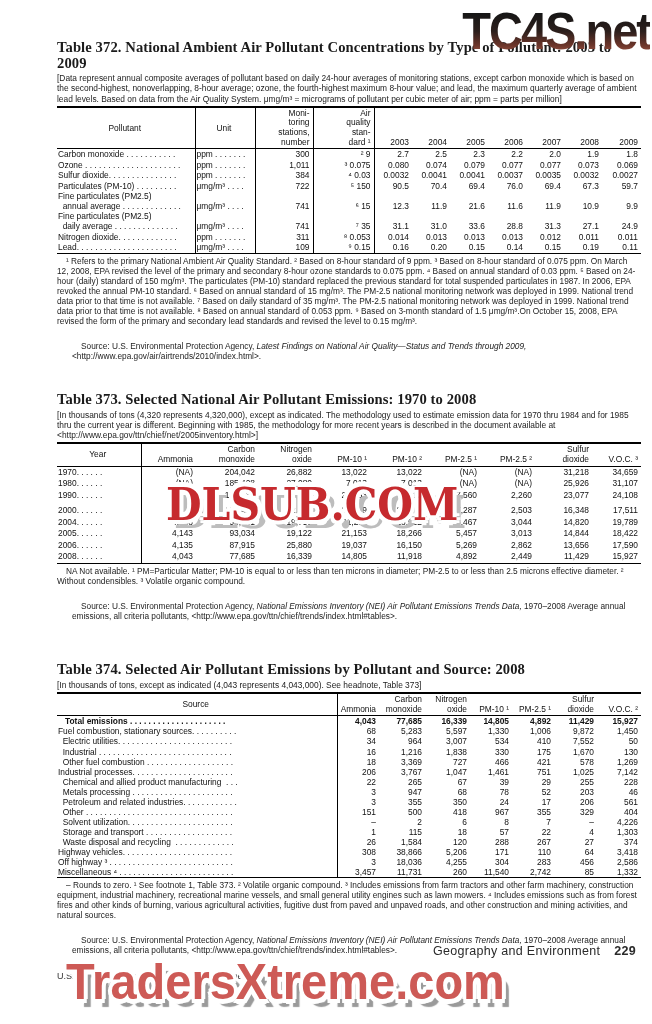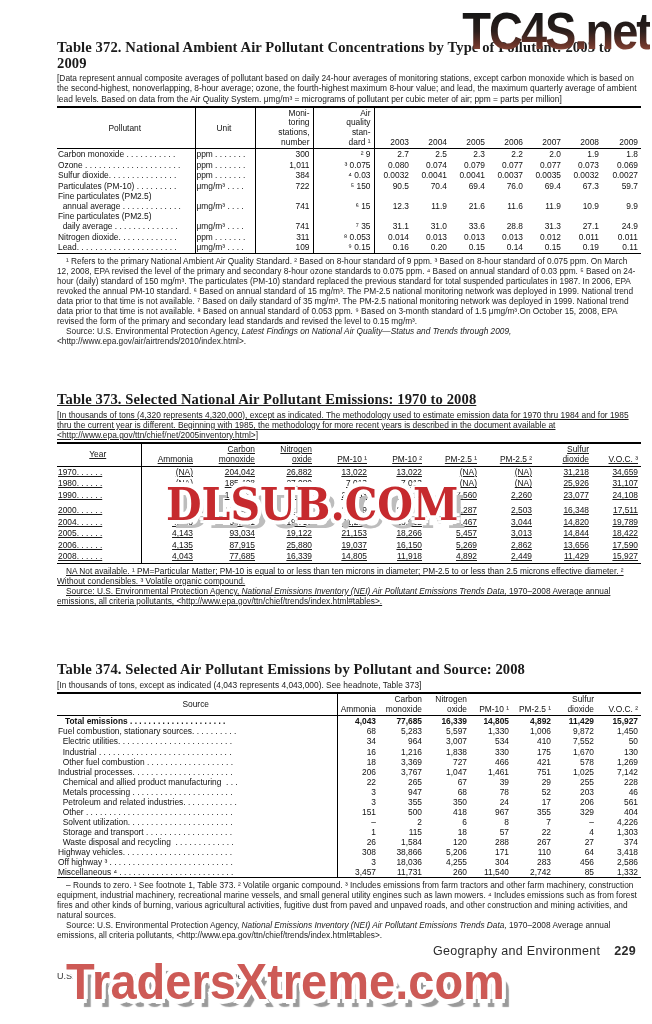--- a/index.html
+++ b/index.html
@@ -1,27 +1,27 @@
 <!DOCTYPE html>
 <html><head>
 <meta charset="utf-8">
 <style>
   html,body{margin:0;padding:0;background:#e8e8e8;}
   .page{position:relative;width:652px;height:1024px;margin:0 auto;background:#ffffff;overflow:hidden;
         font-family:"Liberation Sans",sans-serif;color:#1b1b1b;-webkit-font-smoothing:antialiased;}
   .block{position:absolute;left:57px;width:584px;}
   #s372{top:40px;}
-  #s373{top:392px;text-decoration:underline;}
+  #s373{top:392px;}
   #s374{top:662px;}
 
   .tbl-title{font-family:"Liberation Serif",serif;font-weight:bold;font-size:14.6px;line-height:15.6px;
              margin:0 0 2px 0;letter-spacing:.1px;max-width:560px;}
   .headnote{font-size:8.4px;line-height:10.2px;margin:1px 0 2px 0;color:#222;}
   .footnote{font-size:8.3px;line-height:10px;margin:2px 0 0 0;text-indent:9px;color:#222;}
-  .source{font-size:8.3px;line-height:10px;margin:0;text-indent:9px;color:#222;}
+  .source{font-size:8.3px;line-height:10px;margin:15px;text-indent:9px;color:#222;}
   .source .it{font-style:italic;}
 
   table{border-collapse:collapse;table-layout:fixed;width:584px;margin-top:2px;
         font-size:8.4px;color:#111;}
   table{border-top:2px solid #000;}
   thead th{font-weight:normal;white-space:pre-line;border-bottom:1px solid #000;
            padding:1px 3px 1px 1px;vertical-align:bottom;}
   td{padding:0 3px 0 1px;line-height:11px;text-align:right;overflow:hidden;}
   td:first-child{text-align:left;white-space:pre;}
   tbody tr:last-child td{border-bottom:1px solid #000;}

